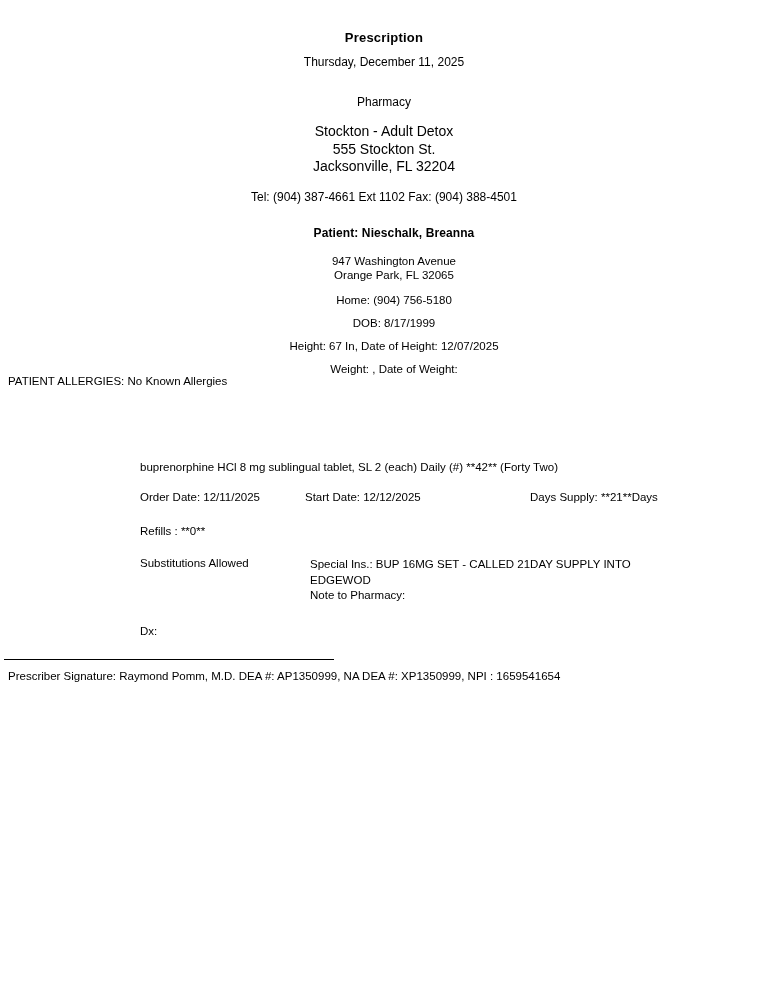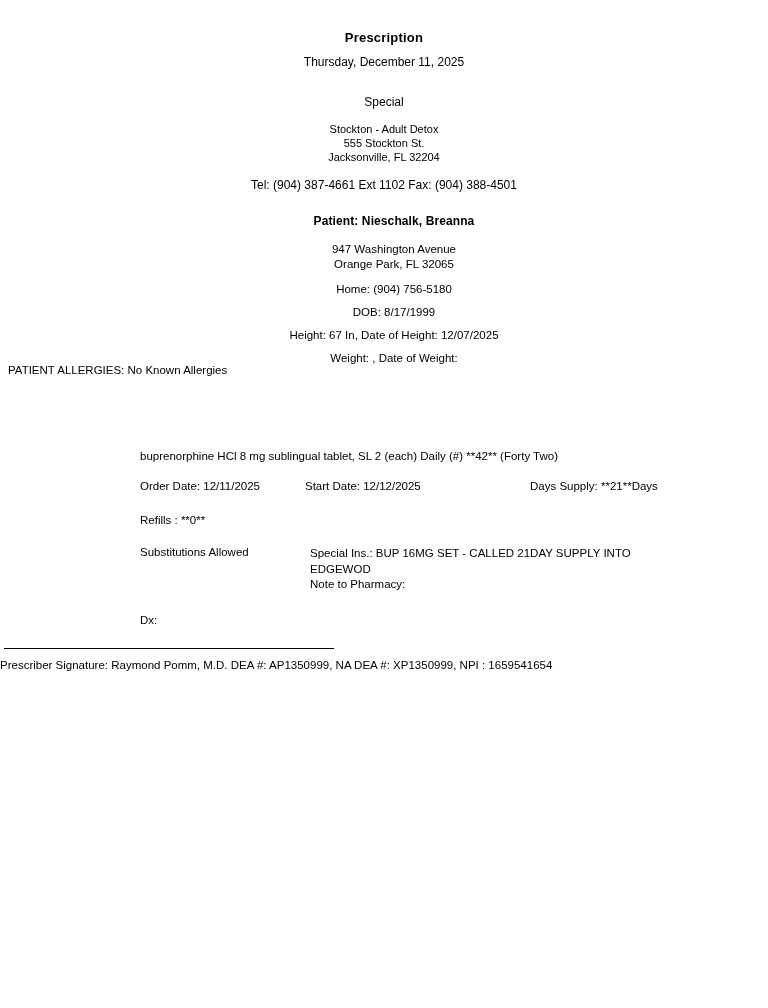--- a/index.html
+++ b/index.html
@@ -33,21 +33,21 @@
   }
   .doc-date {
     font-size: 12px;
     margin-top: 10px;
   }
   .clinic-name {
     font-size: 12px;
     margin-top: 26px;
   }
   .facility-block {
-    font-size: 11px;
+    font-size: 14px;
     margin-top: 14px;
     line-height: 1.25;
     text-align: center;
   }
   .contact-line {
     font-size: 12px;
     margin-top: 14px;
   }
 
   
@@ -154,32 +154,33 @@
     margin-top: 22px;
   }
   .sig-rule {
     width: 330px;
     height: 0;
     border-top: 1px solid #000;
     margin-left: 4px;
   }
   .prescriber {
     margin-top: 10px;
+    padding-left: 8px;
     font-size: 11.5px;
   }
 </style>
 </head>
 <body>
 
 <div class="page">
 
   <div class="header">
     <div class="doc-title">Prescription</div>
     <div class="doc-date">Thursday, December 11, 2025</div>
-    <div class="clinic-name">Special</div>
+    <div class="clinic-name">Pharmacy</div>
     <div class="facility-block">
       <div>Stockton - Adult Detox</div>
       <div>555 Stockton St.</div>
       <div>Jacksonville, FL 32204</div>
     </div>
     <div class="contact-line">Tel: (904) 387-4661 Ext 1102 Fax: (904) 388-4501</div>
   </div>
 
   <div class="patient-block">
     <div class="patient-name-row">

